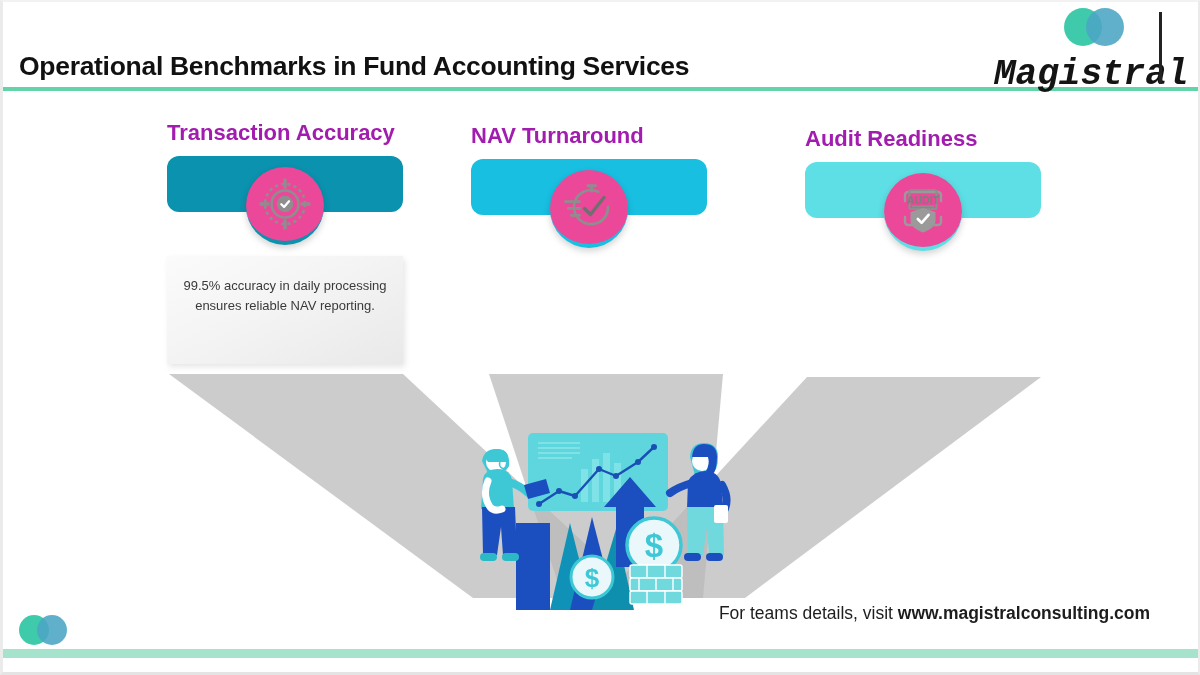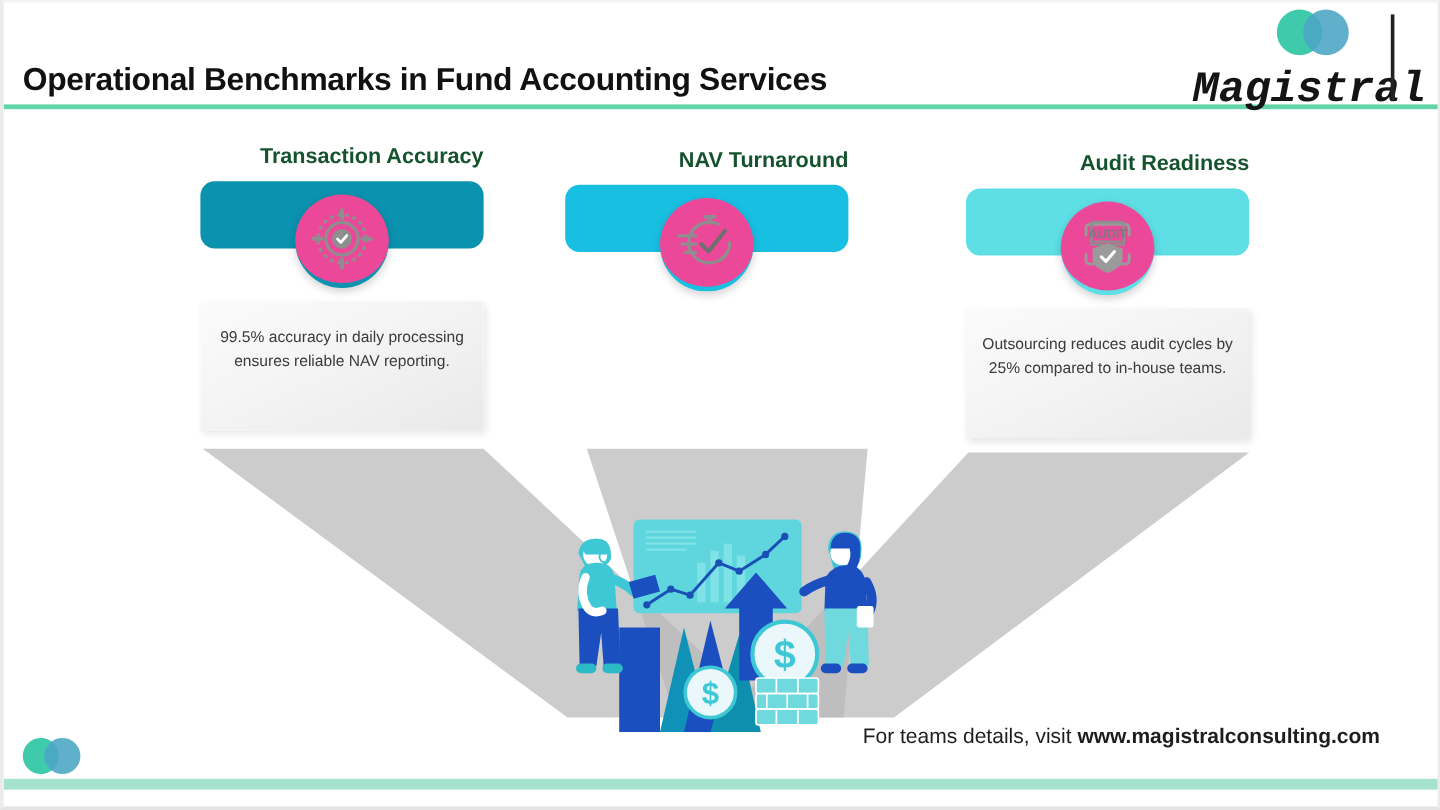--- a/index.html
+++ b/index.html
@@ -100,24 +100,24 @@
   
   .card {
     position: absolute;
     width: 236px;
   }
   .card.c1 { left: 164px; top: 118px; }
   .card.c2 { left: 468px; top: 121px; }
   .card.c3 { left: 802px; top: 124px; }
 
   .card-title {
-    text-align: right;
-    font-size: 18px;
+    text-align: left;
+    font-size: 22px;
     font-weight: bold;
-    color: #14532d;
+    color: #a21caf;
     margin-bottom: 10px;
     white-space: nowrap;
   }
 
   .card-banner {
     position: relative;
     height: 56px;
     border-radius: 12px;
   }
   .c1 .card-banner { background: #0b92ae; }
@@ -270,21 +270,20 @@
                    M11 36 v5 a3 3 0 0 0 3 3 h8
                    M47 36 v5 a3 3 0 0 1 -3 3 h-8" fill="none" stroke="#9a9a9a" stroke-width="2.4" stroke-linecap="round"></path>
           <rect x="15.5" y="9" width="27" height="19" rx="1.5" fill="none" stroke="#8e8e8e" stroke-width="2.2"></rect>
           <text x="29" y="22.5" text-anchor="middle" font-family="Liberation Sans, sans-serif" font-size="10.5" font-weight="bold" fill="#7c7c7c">AUDIT</text>
           <line x1="17.8" y1="25.3" x2="40.2" y2="25.3" stroke="#8e8e8e" stroke-width="1.8"></line>
           <path d="M29 27 L41.5 31 v8.5 c0 5.6 -5.3 9.5 -12.5 12 -7.2 -2.5 -12.5 -6.4 -12.5 -12 V31 Z" fill="#9a9a9a"></path>
           <path d="M23.8 38 L27.6 41.8 L34.6 33.8" fill="none" stroke="#ffffff" stroke-width="2.6" stroke-linecap="round" stroke-linejoin="round"></path>
         </svg>
       </div>
     </div>
-    <div class="card-body">Outsourcing reduces audit cycles by 25% compared to in-house teams.</div>
   </div>
 
   <svg class="illustration" viewBox="0 0 300 200" width="300" height="200">
 
     <rect x="70" y="16" width="140" height="78" rx="5" fill="#5fd6dd"></rect>
     <g stroke="#7ee2e6" stroke-width="2">
       <line x1="80" y1="26" x2="122" y2="26"></line>
       <line x1="80" y1="31" x2="122" y2="31"></line>
       <line x1="80" y1="36" x2="122" y2="36"></line>
       <line x1="80" y1="41" x2="114" y2="41"></line>

